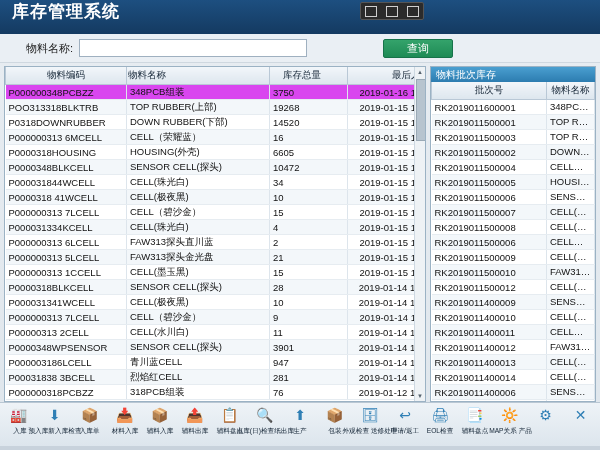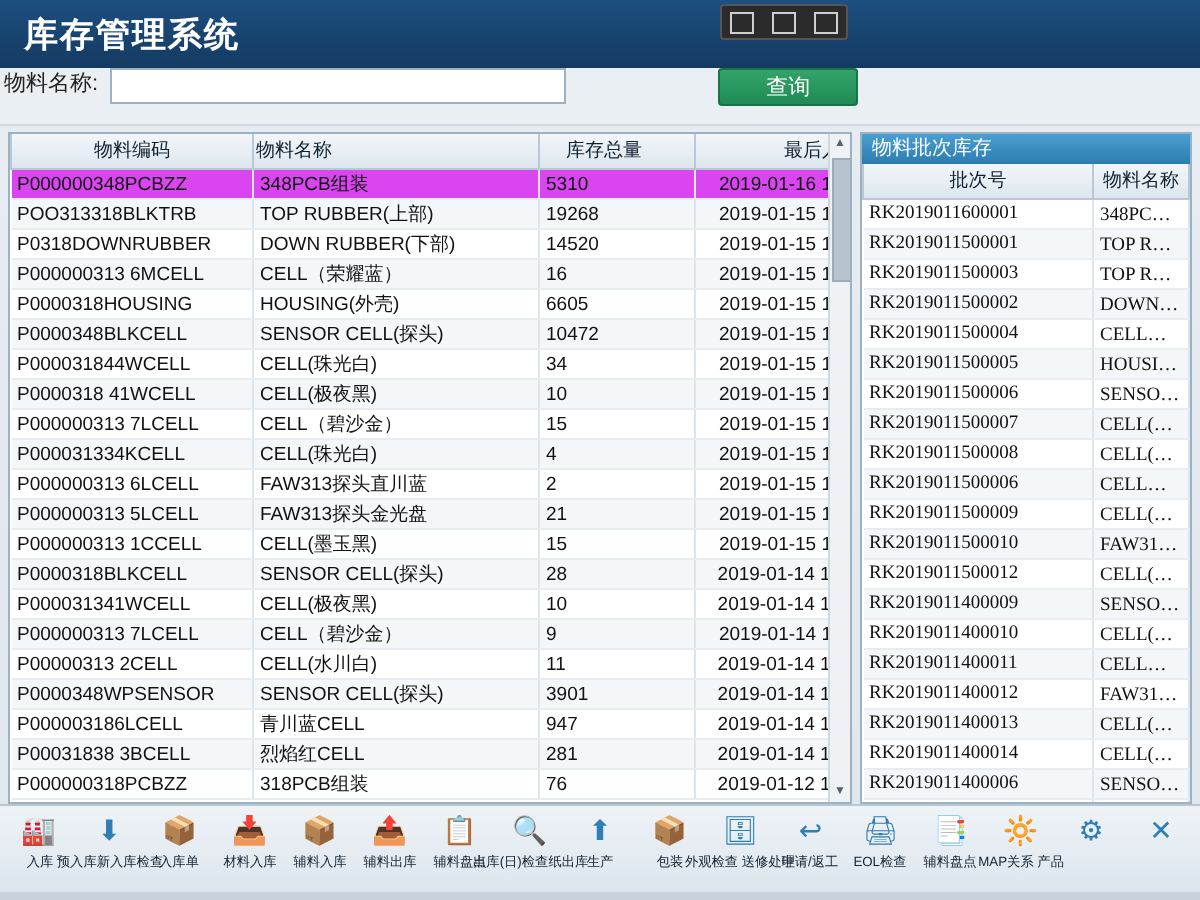--- a/index.html
+++ b/index.html
@@ -20,21 +20,21 @@
     background: linear-gradient(#e8edf2, #dfe6ec);
     display: flex;
     flex-direction: column;
   }
   
   .titlebar {
     height: 34px;
     background: linear-gradient(#1d4f80, #143a61);
     color: #fff;
     display: flex;
-    align-items: center;
+    align-items: flex-start;
     padding-left: 12px;
     position: relative;
     flex: none;
   }
   .titlebar .title {
     font-size: 17px;
     font-weight: bold;
     letter-spacing: 1px;
   }
   .win-controls {
@@ -57,21 +57,22 @@
     border: 1px solid #cfcfcf;
     font-size: 6px;
     color: #ddd;
     line-height: 8px;
     text-align: center;
   }
   
   .searchbar {
     height: 28px;
     display: flex;
-    padding: 0 2px;
+    align-items: center;
+    padding: 0 26px;
     gap: 6px;
     flex: none;
     background: #eaeff4;
     border-bottom: 1px solid #cfd8e0;
   }
   .searchbar .label {
     font-size: 11px;
     color: #222;
   }
   .searchbar input {
@@ -102,21 +103,21 @@
     min-height: 0;
   }
   .panel {
     background: #fff;
     border: 1px solid #9bb2c4;
     display: flex;
     flex-direction: column;
     min-height: 0;
   }
   .panel-left { width: 420px; flex: none; }
-  .panel-right { flex: 1; font-family: Liberation Serif, serif; }
+  .panel-right { flex: 1; }
   .panel-header {
     height: 15px;
     background: linear-gradient(#4a9fd0, #2c7cb0);
     color: #fff;
     font-size: 10px;
     padding-left: 5px;
     line-height: 15px;
     flex: none;
   }
   .grid {
@@ -250,21 +251,21 @@
               <th class="c-code">物料编码</th>
               <th class="c-name">物料名称</th>
               <th class="c-qty">库存总量</th>
               <th class="c-time">最后入库时间</th>
             </tr>
           </thead>
           <tbody id="left-body">
               <tr class="sel">
                 <td class="c-code">P000000348PCBZZ</td>
                 <td class="c-name">348PCB组装</td>
-                <td class="c-qty">5310</td>
+                <td class="c-qty">3750</td>
                 <td class="c-time">2019-01-16 10:11:16</td>
               </tr>
               <tr>
                 <td class="c-code">POO313318BLKTRB</td>
                 <td class="c-name">TOP RUBBER(上部)</td>
                 <td class="c-qty">19268</td>
                 <td class="c-time">2019-01-15 11:30:39</td>
               </tr>
               <tr>
                 <td class="c-code">P0318DOWNRUBBER</td>

